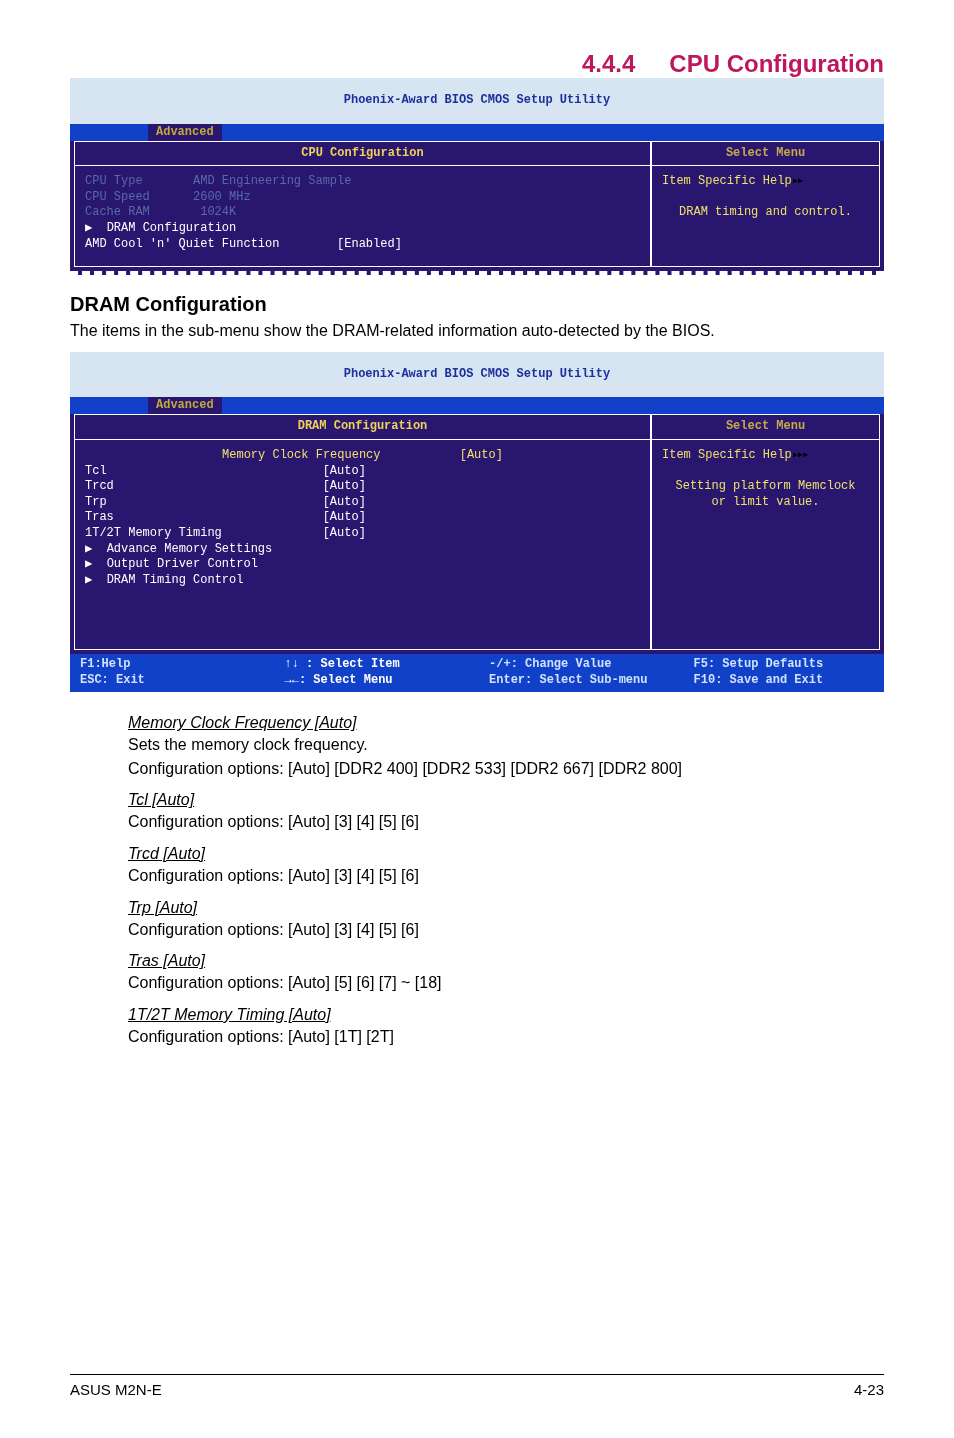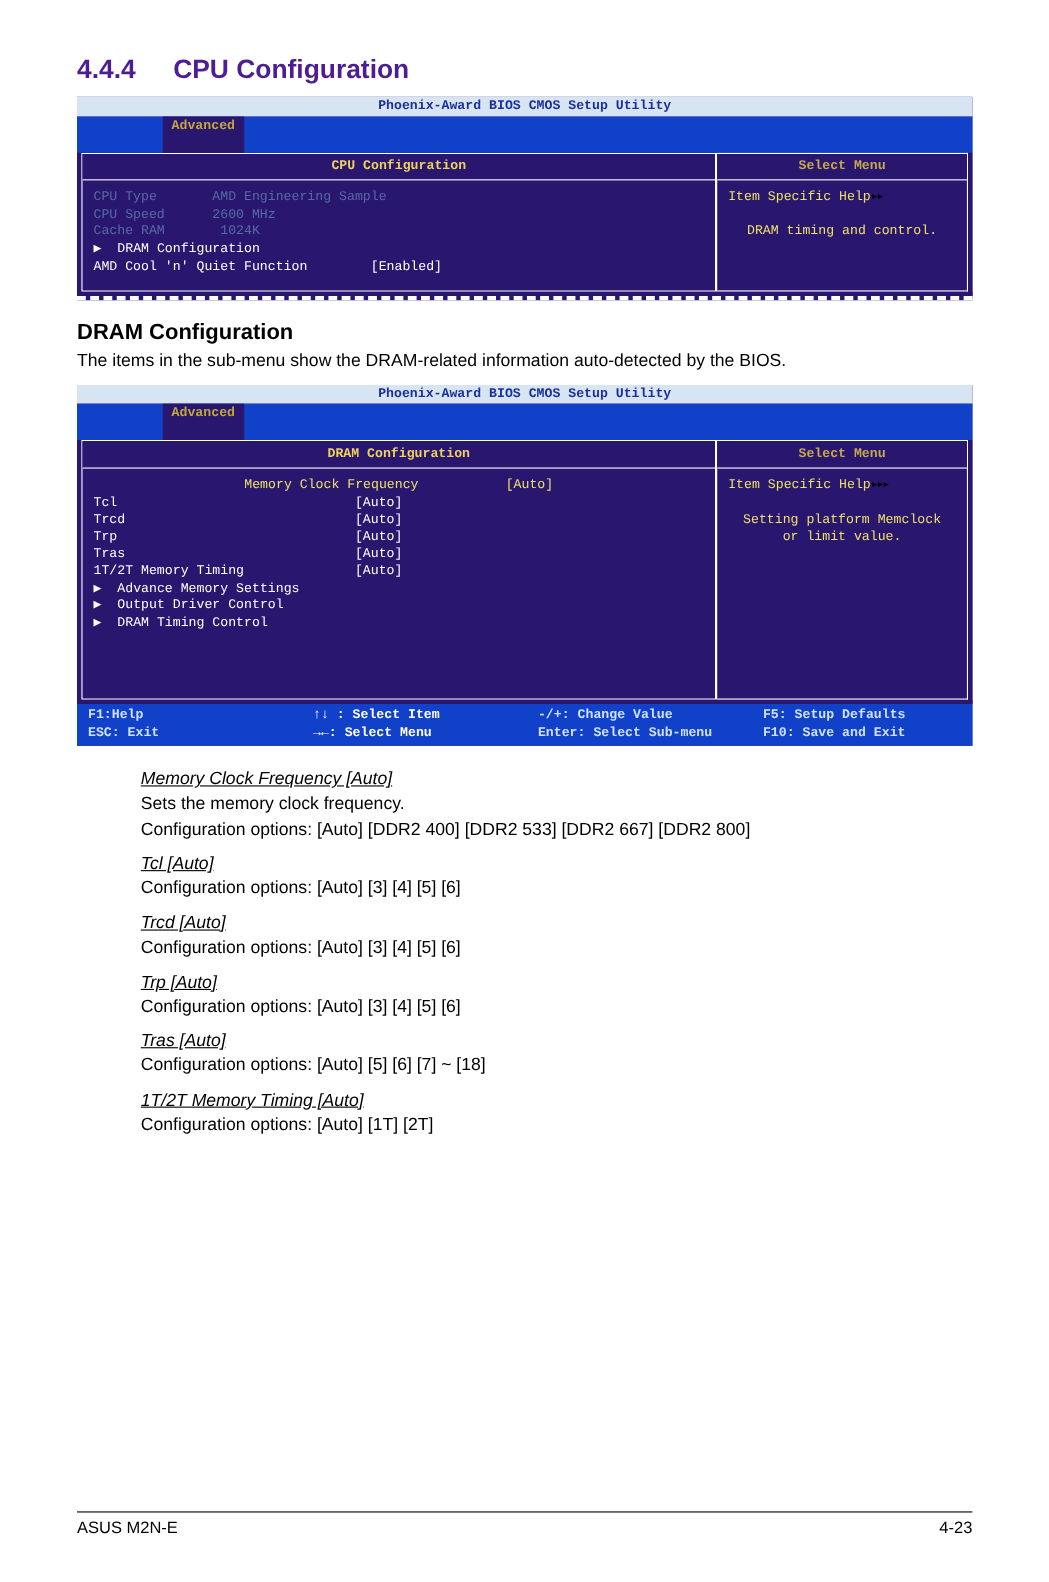--- a/index.html
+++ b/index.html
@@ -8,22 +8,22 @@
     height: 1438px;
     background: #fff;
     font-family: Arial, Helvetica, sans-serif;
     color: #000;
     position: relative;
     padding: 50px 70px 0 70px;
   }
   .section-heading {
     font-size: 24px;
     font-weight: bold;
-    color: #4c1d95;
-    margin-bottom: 10px;
+    color: #be185d;
+    text-align: right;
   }
   .section-heading .num { display: inline-block; margin-right: 34px; }
   .sub-heading {
     font-size: 20px;
     font-weight: bold;
     margin: 18px 0 4px 0;
   }
   .body-text {
     font-size: 16px;
     line-height: 1.35;
@@ -37,25 +37,25 @@
     color: #fff;
     border-bottom: 4px dashed #fff;
     line-height: 1.3;
     margin-bottom: 6px;
   }
   .bios-title {
     background: #d7e4f2;
     color: #1c2f9c;
     text-align: center;
     font-weight: bold;
-    padding: 1px 0;
+    padding: 15px 0;
   }
   .bios-menubar {
     background: #1241c9;
-    height: 33px;
+    height: 17px;
     display: flex;
     padding: 0 10px;
   }
   .bios-tab {
     background: #29166f;
     color: #c3a83a;
     padding: 1px 8px;
     margin-left: 68px;
     font-weight: bold;
   }

